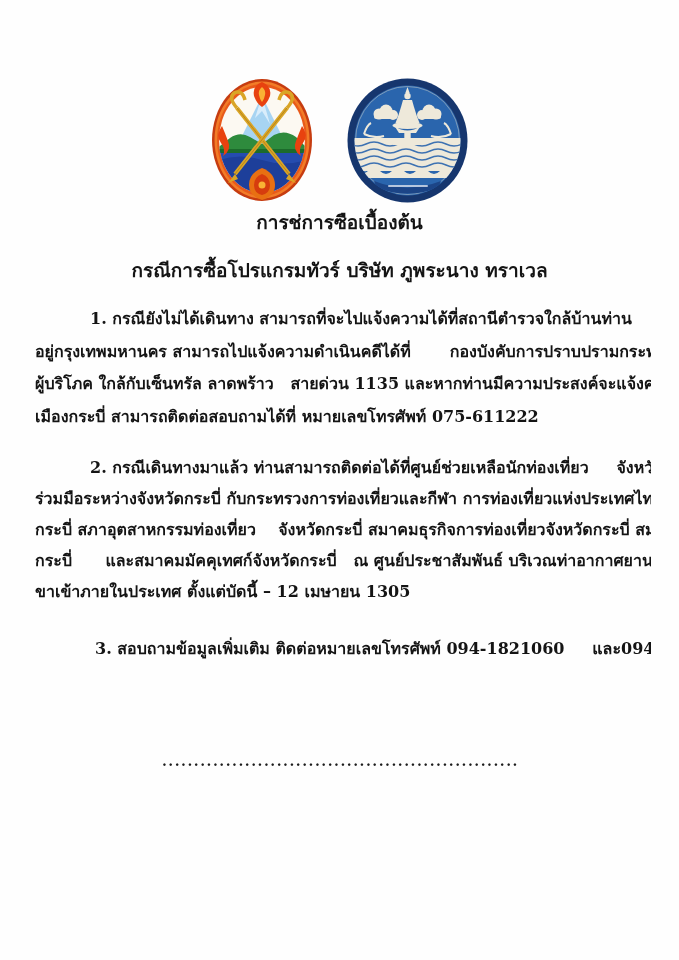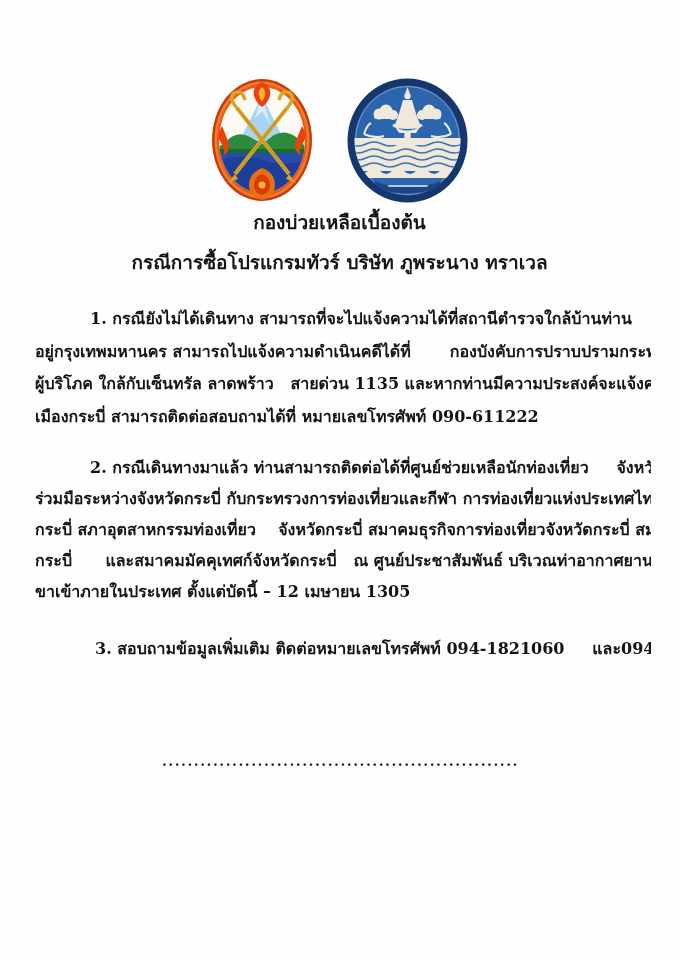--- a/index.html
+++ b/index.html
@@ -26,21 +26,21 @@
   .doc-title, .doc-subtitle {
     position: absolute;
     left: 0;
     width: 100%;
     text-align: center;
     font-weight: 700;
     font-size: 19px;
     white-space: pre;
   }
   .doc-title   { top: 207px; }
-  .doc-subtitle{ top: 247px; }
+  .doc-subtitle{ top: 255px; }
   .para {
     position: absolute;
     left: 35px;
     width: 616px;
     font-weight: 700;
     font-size: 16px;
   }
   .para .line {
     white-space: pre;
     overflow: hidden;
@@ -152,28 +152,28 @@
       </g>
       <g stroke="#eee9da" stroke-width="2" fill="none">
         <path d="M18 57 q3 -9 7 -11"></path>
           <path d="M18 57 q10 5 20 2"></path>
         <path d="M105 57 q-3 -9 -7 -11"></path>
           <path d="M105 57 q-10 5 -20 2"></path>
       </g>
     </svg>
   </div>
 
-  <div class="doc-title">กองบ่วยเหลือเบื้องต้น</div>
+  <div class="doc-title">การช่การซือเบื้องต้น</div>
   <div class="doc-subtitle">กรณีการซื้อโปรแกรมทัวร์ บริษัท ภูพระนาง ทราเวล</div>
 
   <div class="para p1">
     <div class="line indent-1">1. กรณียังไม่ได้เดินทาง สามารถที่จะไปแจ้งความได้ที่สถานีตำรวจใกล้บ้านท่าน      หรือกรณีที่ท่านอาศัย</div>
     <div class="line">อยู่กรุงเทพมหานคร สามารถไปแจ้งความดำเนินคดีได้ที่       กองบังคับการปราบปรามกระทำความผิดคุ้มครอง</div>
     <div class="line">ผู้บริโภค ใกล้กับเซ็นทรัล ลาดพร้าว   สายด่วน 1135 และหากท่านมีความประสงค์จะแจ้งความที่สถานีตำรวจภูธร</div>
-    <div class="line">เมืองกระบี่ สามารถติดต่อสอบถามได้ที่ หมายเลขโทรศัพท์ 090-611222</div>
+    <div class="line">เมืองกระบี่ สามารถติดต่อสอบถามได้ที่ หมายเลขโทรศัพท์ 075-611222</div>
   </div>
 
   <div class="para p2">
     <div class="line indent-1">2. กรณีเดินทางมาแล้ว ท่านสามารถติดต่อได้ที่ศูนย์ช่วยเหลือนักท่องเที่ยว     จังหวัดกระบี่ ซึ่งเป็นความ</div>
     <div class="line">ร่วมมือระหว่างจังหวัดกระบี่ กับกระทรวงการท่องเที่ยวและกีฬา การท่องเที่ยวแห่งประเทศไทยสำนักงานจังหวัด</div>
     <div class="line">กระบี่ สภาอุตสาหกรรมท่องเที่ยว    จังหวัดกระบี่ สมาคมธุรกิจการท่องเที่ยวจังหวัดกระบี่ สมาคมโรงแรมจังหวัด</div>
     <div class="line">กระบี่      และสมาคมมัคคุเทศก์จังหวัดกระบี่   ณ ศูนย์ประชาสัมพันธ์ บริเวณท่าอากาศยาน     จังหวัดกระบี่ อาคาร</div>
     <div class="line">ขาเข้าภายในประเทศ ตั้งแต่บัดนี้ – 12 เมษายน 1305</div>
   </div>
 

